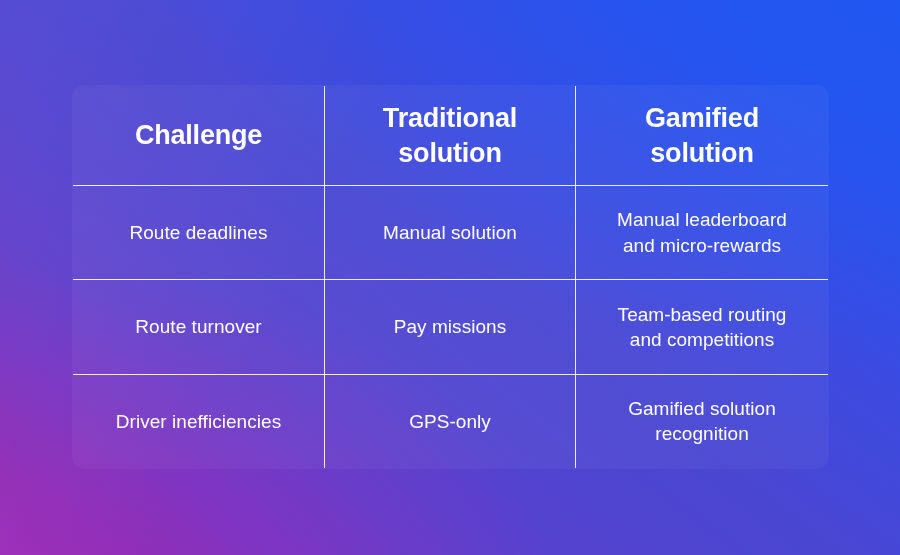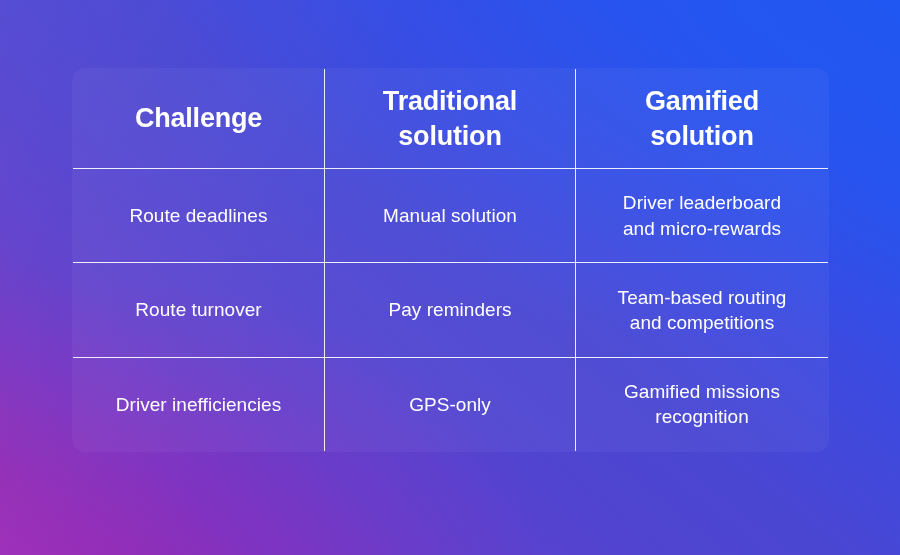--- a/index.html
+++ b/index.html
@@ -40,21 +40,21 @@
 
   .stage {
     position: absolute;
     inset: 0;
   }
 
   
   .table-wrap {
     position: absolute;
     left: 72px;
-    top: 68px;
+    top: 85px;
     width: 756px;
     height: 384px;
   }
 
   table.comparison {
     width: 100%;
     height: 100%;
     border-collapse: collapse;
     border-spacing: 0;
     table-layout: fixed;
@@ -133,46 +133,46 @@
 
       <tbody>
         <tr>
           <td>
             <span class="cell-line">Route deadlines</span>
           </td>
           <td>
             <span class="cell-line">Manual solution</span>
           </td>
           <td>
-            <span class="cell-line">Driver leaderboard</span>
+            <span class="cell-line">Manual leaderboard</span>
             <span class="cell-line">and micro-rewards</span>
           </td>
         </tr>
 
         <tr>
           <td>
             <span class="cell-line">Route turnover</span>
           </td>
           <td>
-            <span class="cell-line">Pay reminders</span>
+            <span class="cell-line">Pay missions</span>
           </td>
           <td>
             <span class="cell-line">Team-based routing</span>
             <span class="cell-line">and competitions</span>
           </td>
         </tr>
 
         <tr>
           <td>
             <span class="cell-line">Driver inefficiencies</span>
           </td>
           <td>
             <span class="cell-line">GPS-only</span>
           </td>
           <td>
-            <span class="cell-line">Gamified missions</span>
+            <span class="cell-line">Gamified solution</span>
             <span class="cell-line">recognition</span>
           </td>
         </tr>
       </tbody>
     </table>
   </div>
 </div>
 
 </body></html>

